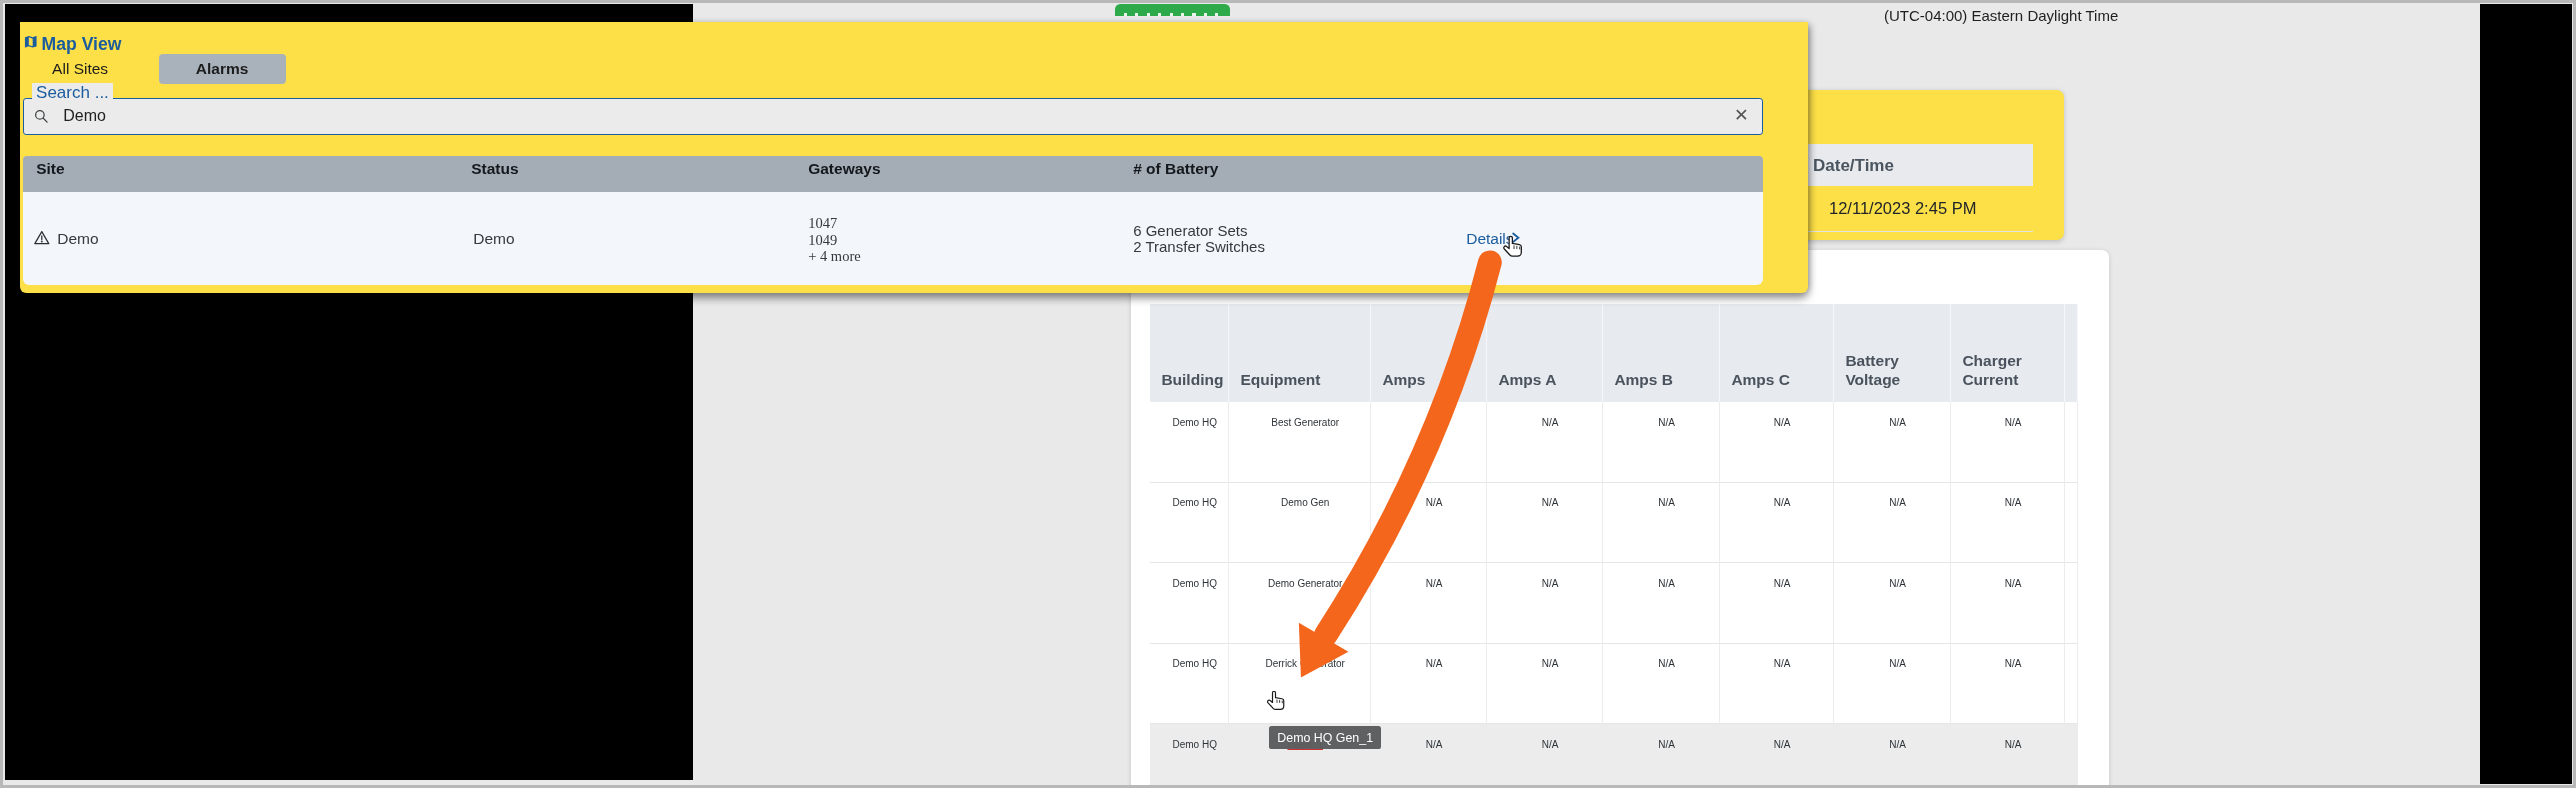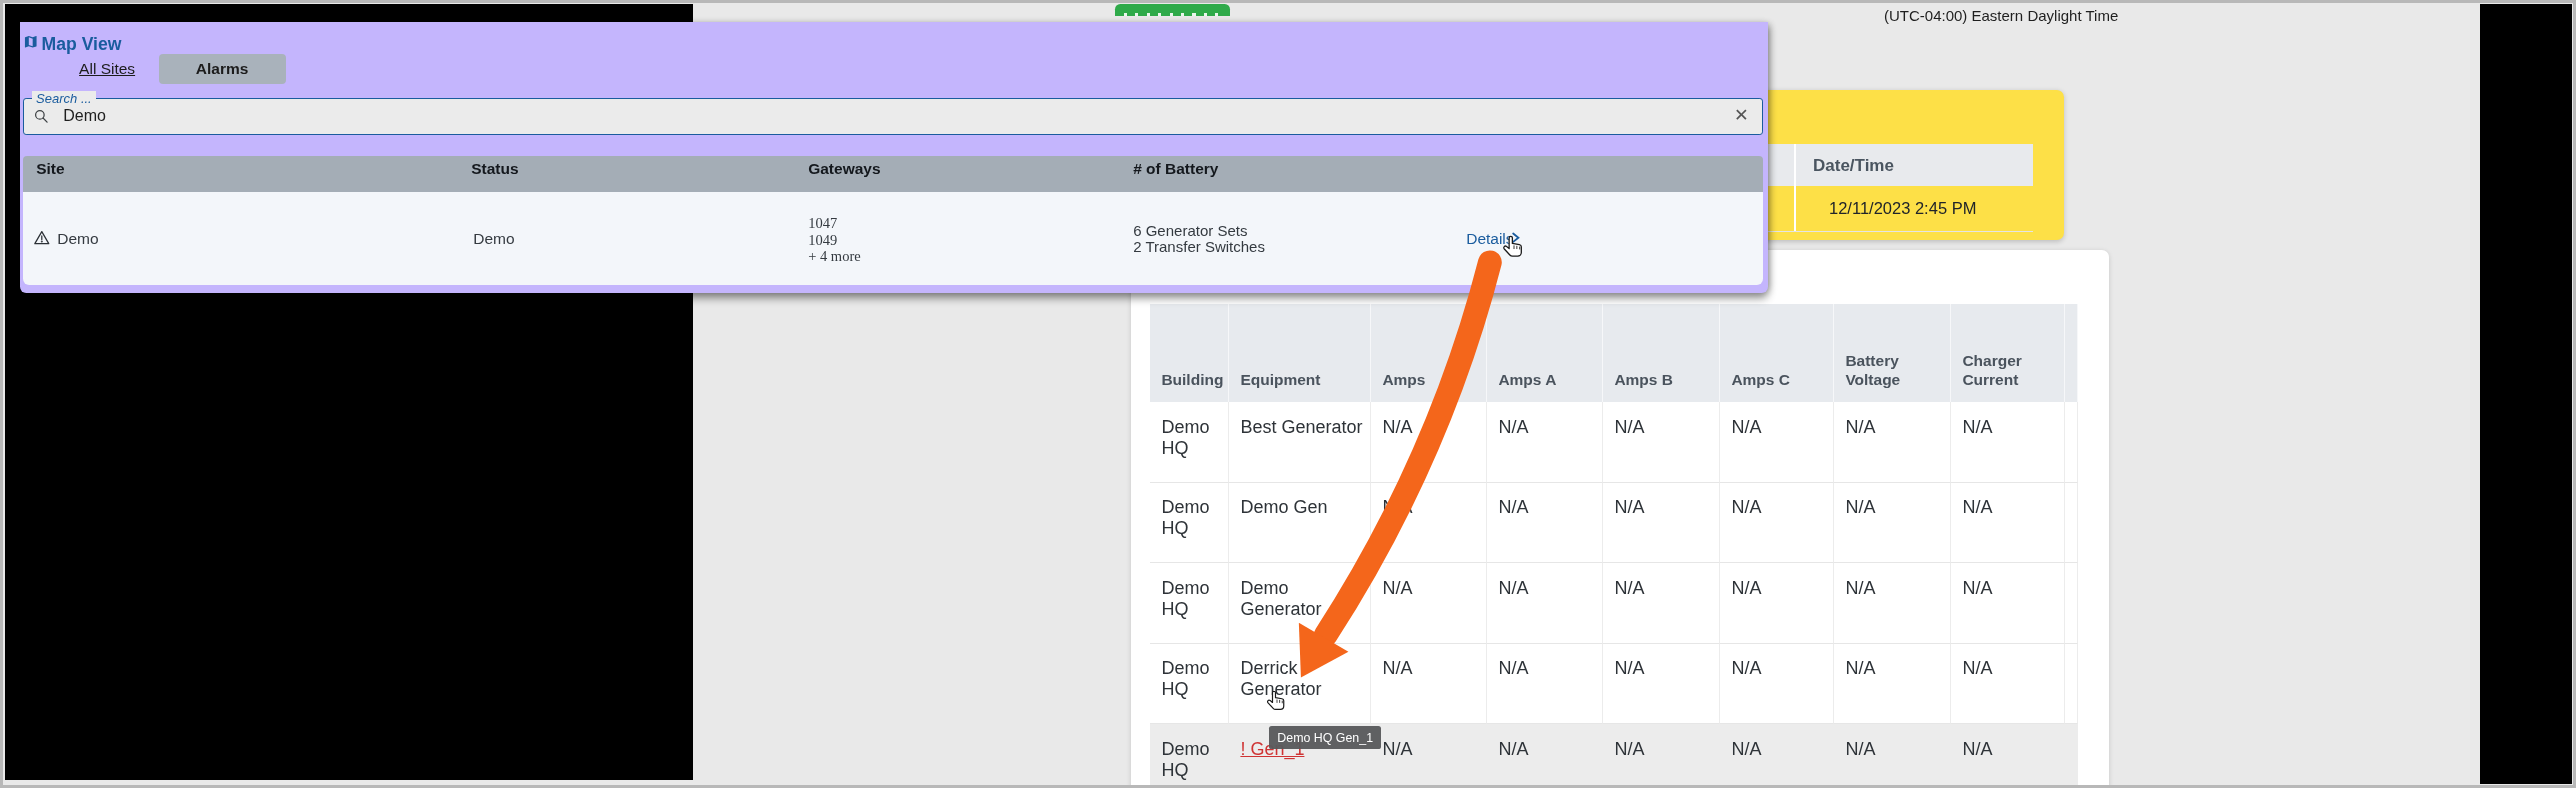--- a/index.html
+++ b/index.html
@@ -29,39 +29,39 @@
   .ev-row-value{position:absolute;left:133px;top:12.4px;font-size:16.5px;color:#20242a;margin-left:16px;}
 
   
   .equip-panel{position:absolute;left:1131px;top:250px;width:978px;height:539px;background:#fff;
         border-radius:7.2px 7.2px 0 0;box-shadow:0 1px 5.2px rgba(0,0,0,.15);z-index:3;}
   table.equip{position:absolute;left:19px;top:54px;border-collapse:separate;border-spacing:0;
         table-layout:fixed;width:927px;}
   table.equip th{height:85px;background:#e7eaee;vertical-align:bottom;text-align:left;
         padding:0 0 13.4px 11.4px;font-size:15.5px;font-weight:bold;color:#4a535d;line-height:19px;
         border-right:1.5px solid #f6f7f9;margin-top:12px;}
-  table.equip td{height:65px;vertical-align:top;text-align:left;padding:14.5px 0 0 11.4px;
-        font-size:18px;color:#2e3338;border-right:1px solid #ececec;border-bottom:1px solid #e6e6e6;}
+  table.equip td{height:65px;vertical-align:top;text-align:center;padding:14.5px 0 0 11.4px;
+        font-size:10px;color:#2e3338;border-right:1px solid #ececec;border-bottom:1px solid #e6e6e6;}
   tr.hl td{background:#ececec;}
   .alert-link{color:#cf3333;text-decoration:underline;}
 
   
-  .map-panel{position:absolute;left:19.6px;top:22px;width:1748px;height:271px;background:#c4b5fd;
+  .map-panel{position:absolute;left:19.6px;top:22px;width:1748px;height:271px;background:#fde047;
         border-radius:0 0 6.2px 6.2px;z-index:4;
-        box-shadow:0 4.6px 8.3px rgba(0,0,0,.45),4.1px 0 7.2px -3.1px rgba(0,0,0,.25);}
+        box-shadow:0 4.6px 8.3px rgba(0,0,0,.45),4.1px 0 7.2px -3.1px rgba(0,0,0,.25);padding-left:40px;}
   .mv-title-icon{position:absolute;left:3.1px;top:11.4px;width:15.5px;height:17.6px;}
   .mv-title{position:absolute;left:22px;top:12.4px;font-size:17.6px;font-weight:bold;color:#1a5c9e;}
   .tab{position:absolute;top:32px;height:30px;display:flex;align-items:center;justify-content:center;
         font-size:15.5px;color:#1c1c1c;}
-  .tab-all{left:46px;width:83px;text-decoration:underline;}
+  .tab-all{left:19px;width:83px;}
   .tab-alarms{left:139px;width:127px;background:#a9b2bb;border-radius:4.1px;font-weight:bold;}
   .search{position:absolute;left:3.6px;top:76px;width:1740px;height:37px;border:1.5px solid #1a5c9e;
         border-radius:3.1px;box-sizing:border-box;background:#ebebeb;}
-  .search-label{position:absolute;left:12.4px;top:69px;font-size:13px;color:#1a5c9e;background:#ebebeb;
-        padding:0 4.1px;z-index:2;font-style:italic;}
+  .search-label{position:absolute;left:12.4px;top:61px;font-size:17px;color:#1a5c9e;background:#ebebeb;
+        padding:0 4.1px;z-index:2;}
   .mag{position:absolute;left:9.3px;top:9.3px;width:16.5px;height:16.5px;}
   .search-input{position:absolute;left:37px;top:7.2px;width:1550px;border:none;outline:none;
         background:transparent;font-size:16px;color:#1f1f1f;font-family:"Liberation Sans",sans-serif;}
   .clear-x{position:absolute;right:13.4px;top:7.2px;font-size:17.6px;color:#555;line-height:19.6px;cursor:default;}
   .sites-header{position:absolute;left:3.6px;top:134px;width:1740px;height:36px;background:#a4adb6;
         border-radius:4.1px 4.1px 0 0;}
   .sites-header span{position:absolute;top:0;height:25px;display:flex;align-items:center;
         font-size:15.5px;font-weight:bold;color:#14181d;}
   .sites-row{position:absolute;left:3.6px;top:170px;width:1740px;height:93px;background:#f3f6fa;
         border-radius:0 0 6.2px 6.2px;}

